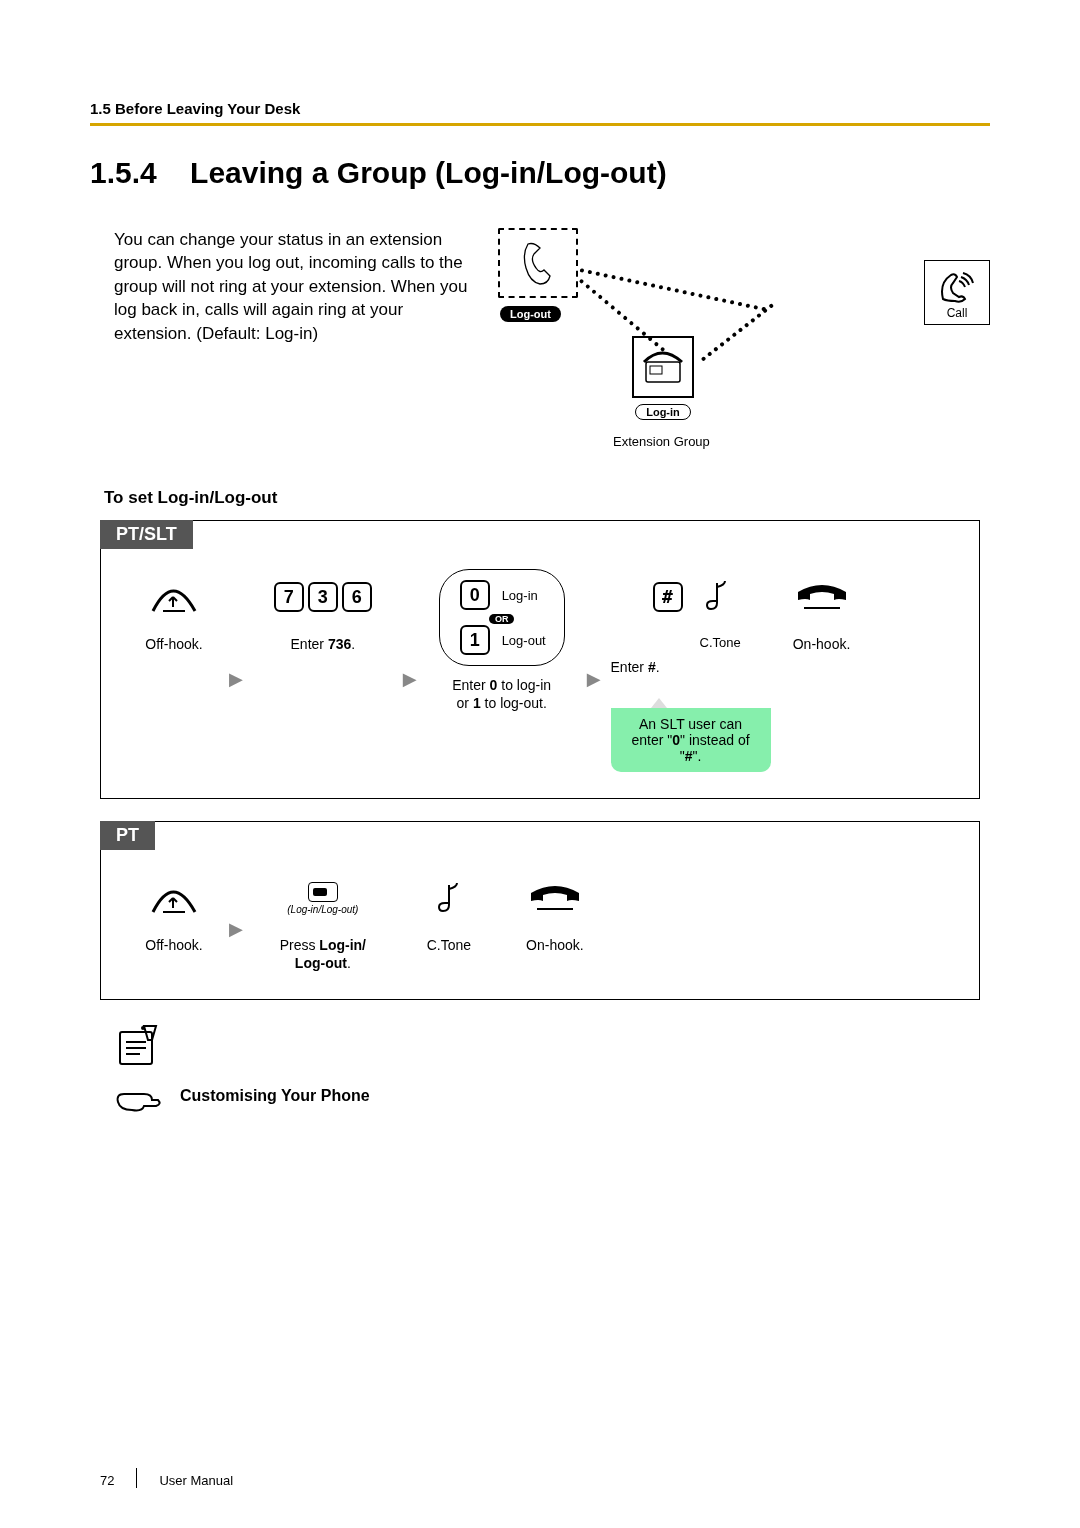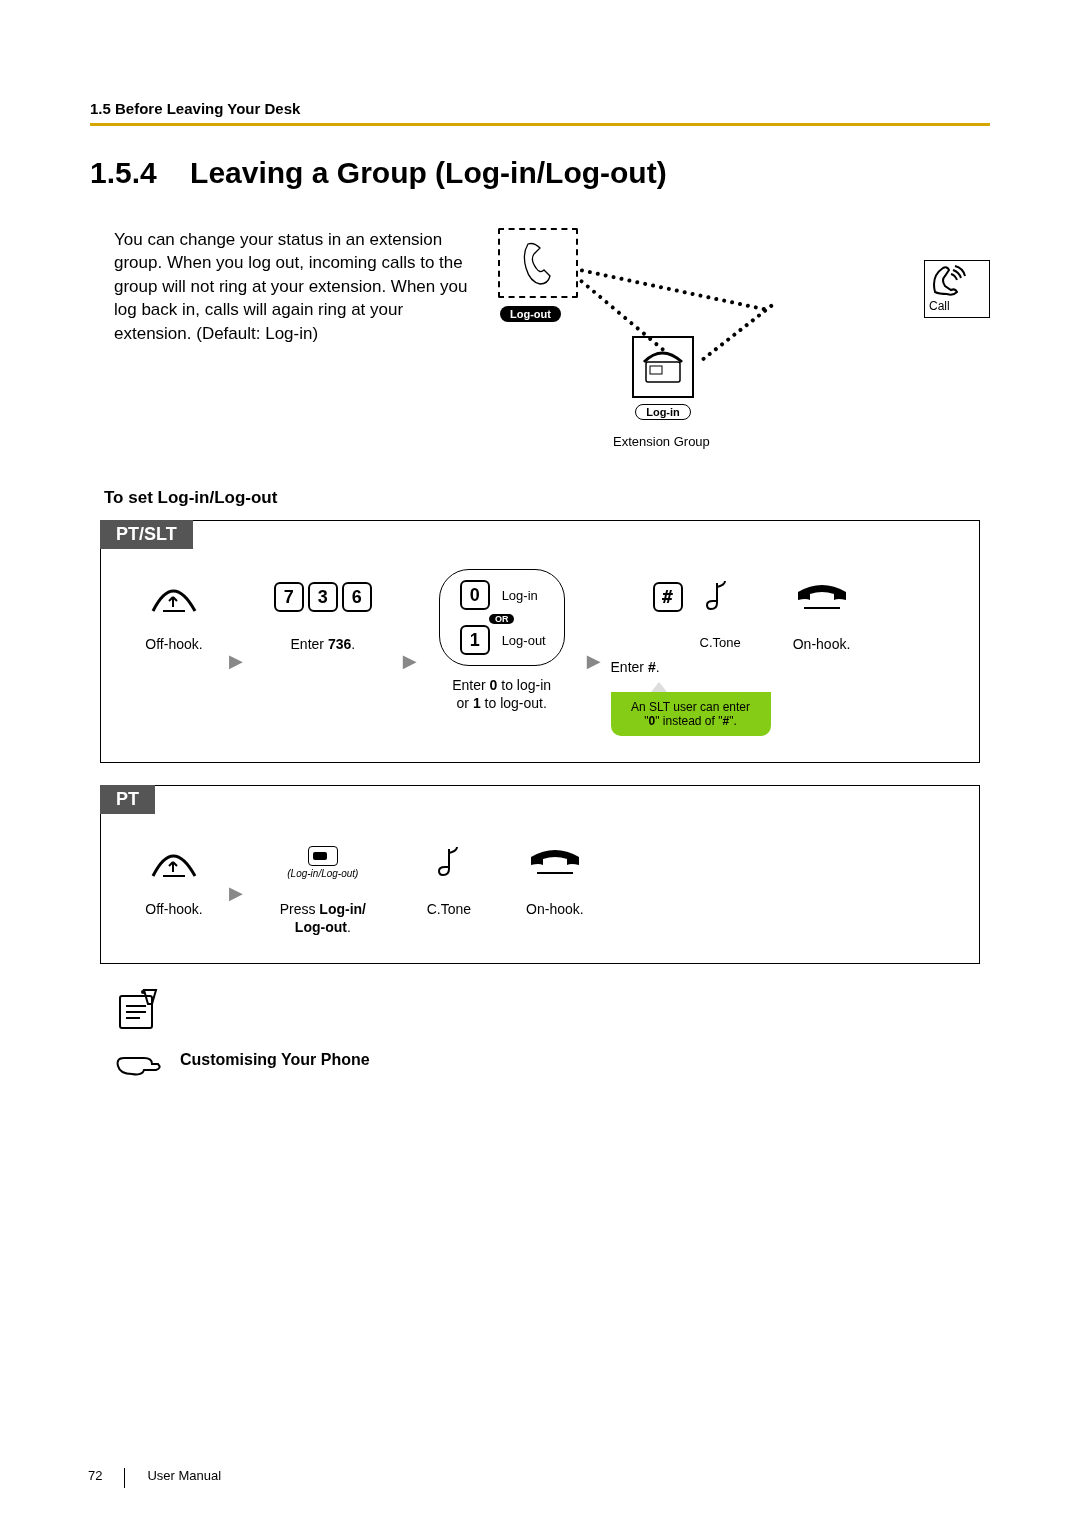--- a/index.html
+++ b/index.html
@@ -59,22 +59,23 @@
     color: #fff;
     font-size: 11px;
     font-weight: bold;
     border-radius: 12px;
     padding: 2px 10px;
   }
   .call-box {
     position: absolute;
     right: 0; top: 32px;
     width: 66px;
+    text-align: center;
     border: 1px solid #000;
-    padding: 1px 4px 4px 4px;
+    padding: 8px 4px 4px 4px;
     font-size: 12px;
   }
   .login-group {
     position: absolute;
     left: 120px; top: 108px;
     width: 90px;
     text-align: center;
   }
   .login-box {
     border: 2px solid #000;
@@ -165,25 +166,25 @@
     padding: 10px 18px;
     display:inline-block;
   }
   .opt-row { display:flex; align-items:center; gap:10px; font-size:13px; }
   .or-pill {
     background:#000; color:#fff; font-size:9px; font-weight:bold;
     border-radius:8px; padding:0 6px; margin: 4px 0;
   }
   .ctone-row { display:flex; gap: 18px; align-items:center; justify-content:center; }
   .note-bubble {
-    background:#84cc16;
+    background:#86efac;
     border-radius: 0 0 10px 10px;
     padding: 8px 12px;
-    font-size: 12px;
-    margin-top: 16px;
+    font-size: 14px;
+    margin-top: 32px;
     position:relative;
   }
   .note-bubble::before {
     content:"";
     position:absolute;
     top:-10px; left:40px;
     border-left:8px solid transparent;
     border-right:8px solid transparent;
     border-bottom:10px solid #ddd;
   }
@@ -208,24 +209,24 @@
   }
   .notes-icon {
     flex: 0 0 48px;
     height: 48px;
   }
   .notes-list li { margin-left: 18px; margin-bottom: 4px; }
   .cust-title { font-weight:bold; }
   .footer {
     position:absolute;
     bottom: 40px;
-    left: 88px;
+    left: 100px;
     font-size: 13px;
     display:flex;
-    align-items:flex-start;
+    align-items:flex-end;
     gap: 22px;
   }
   .footer .pn { font-size:13px; }
   .footer .divider { width:1px; height:20px; background:#000; }
 </style>
 </head>
 <body>
 
 <div class="header-label">1.5 Before Leaving Your Desk</div>
 <div class="gold-rule"></div>

